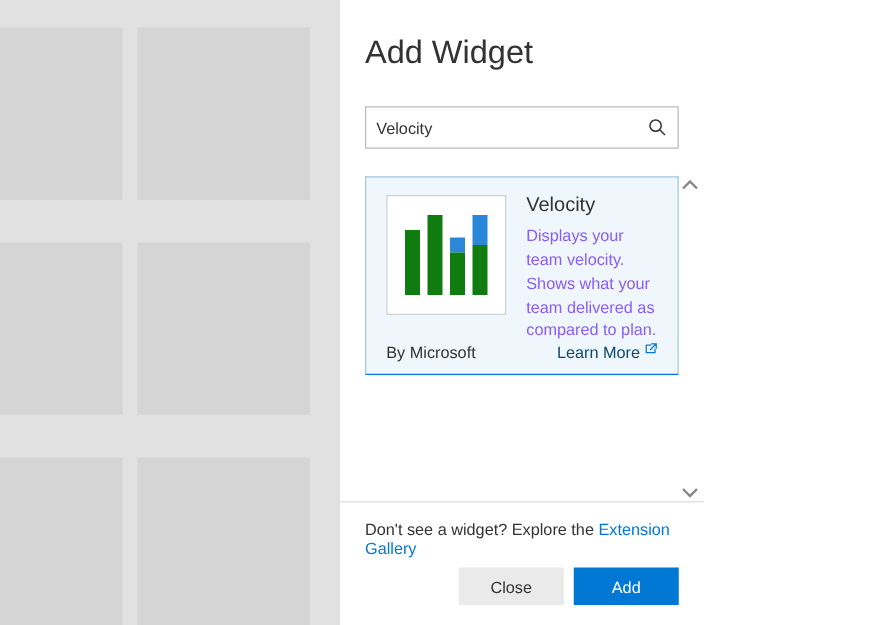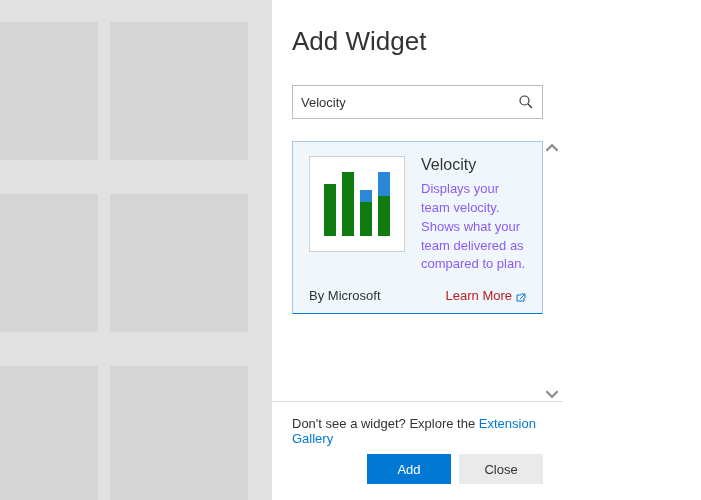--- a/index.html
+++ b/index.html
@@ -39,23 +39,23 @@
     width: 96px; height: 96px; background: #fff; border: 1px solid #d0d0d0; flex: none;
     display: flex; align-items: center; justify-content: center;
   }
   .bars { display: flex; align-items: flex-end; gap: 6px; height: 64px; }
   .bar { width: 12px; display: flex; flex-direction: column-reverse; }
   .bar .seg1 { background: #107c10; }
   .bar .seg2 { background: #2b88d8; }
   .card-text { flex: 1; }
   .card-title { font-size: 16px; color: #333; font-weight: 400; margin-bottom: 6px; }
   .card-desc { font-size: 13px; color: #8b5cf6; line-height: 1.45; }
-  .card-bottom { display: flex; justify-content: space-between; align-items: baseline; margin-top: 14px; font-size: 13px; }
+  .card-bottom { display: flex; justify-content: space-between; align-items: baseline; font-size: 13px; }
   .publisher { color: #333; }
-  .learn-more { color: #b91c1c; text-decoration: none; display: inline-flex; align-items: flex-end; gap: 4px; cursor: pointer; }
+  .learn-more { color: #0c4a6e; text-decoration: none; display: inline-flex; align-items: flex-start; gap: 4px; cursor: pointer; }
   .ext-icon { width: 10px; height: 10px; }
   .scroll-affordance {
     position: absolute; right: -18px; width: 16px; top: 0; bottom: 0; display: flex; flex-direction: column; justify-content: space-between; color: #888;
   }
   .scroll-arrow { width: 14px; height: 14px; }
   
   .footer {
     border-top: 1px solid #ddd; padding: 14px 20px 16px 20px; background: #fff;
   }
   .footer-text { font-size: 13px; color: #333; margin-bottom: 8px; }
@@ -138,18 +138,18 @@
             </svg>
         </div>
       </div>
     </div>
 
     <div class="footer">
       <div class="footer-text">
         <span>Don't see a widget? Explore the </span><a>Extension Gallery</a>
       </div>
       <div class="footer-buttons">
+        <button class="btn btn-default">Close</button>
         <button class="btn btn-primary">Add</button>
-        <button class="btn btn-default">Close</button>
       </div>
     </div>
   </div>
 </div>
 
 </body></html>

